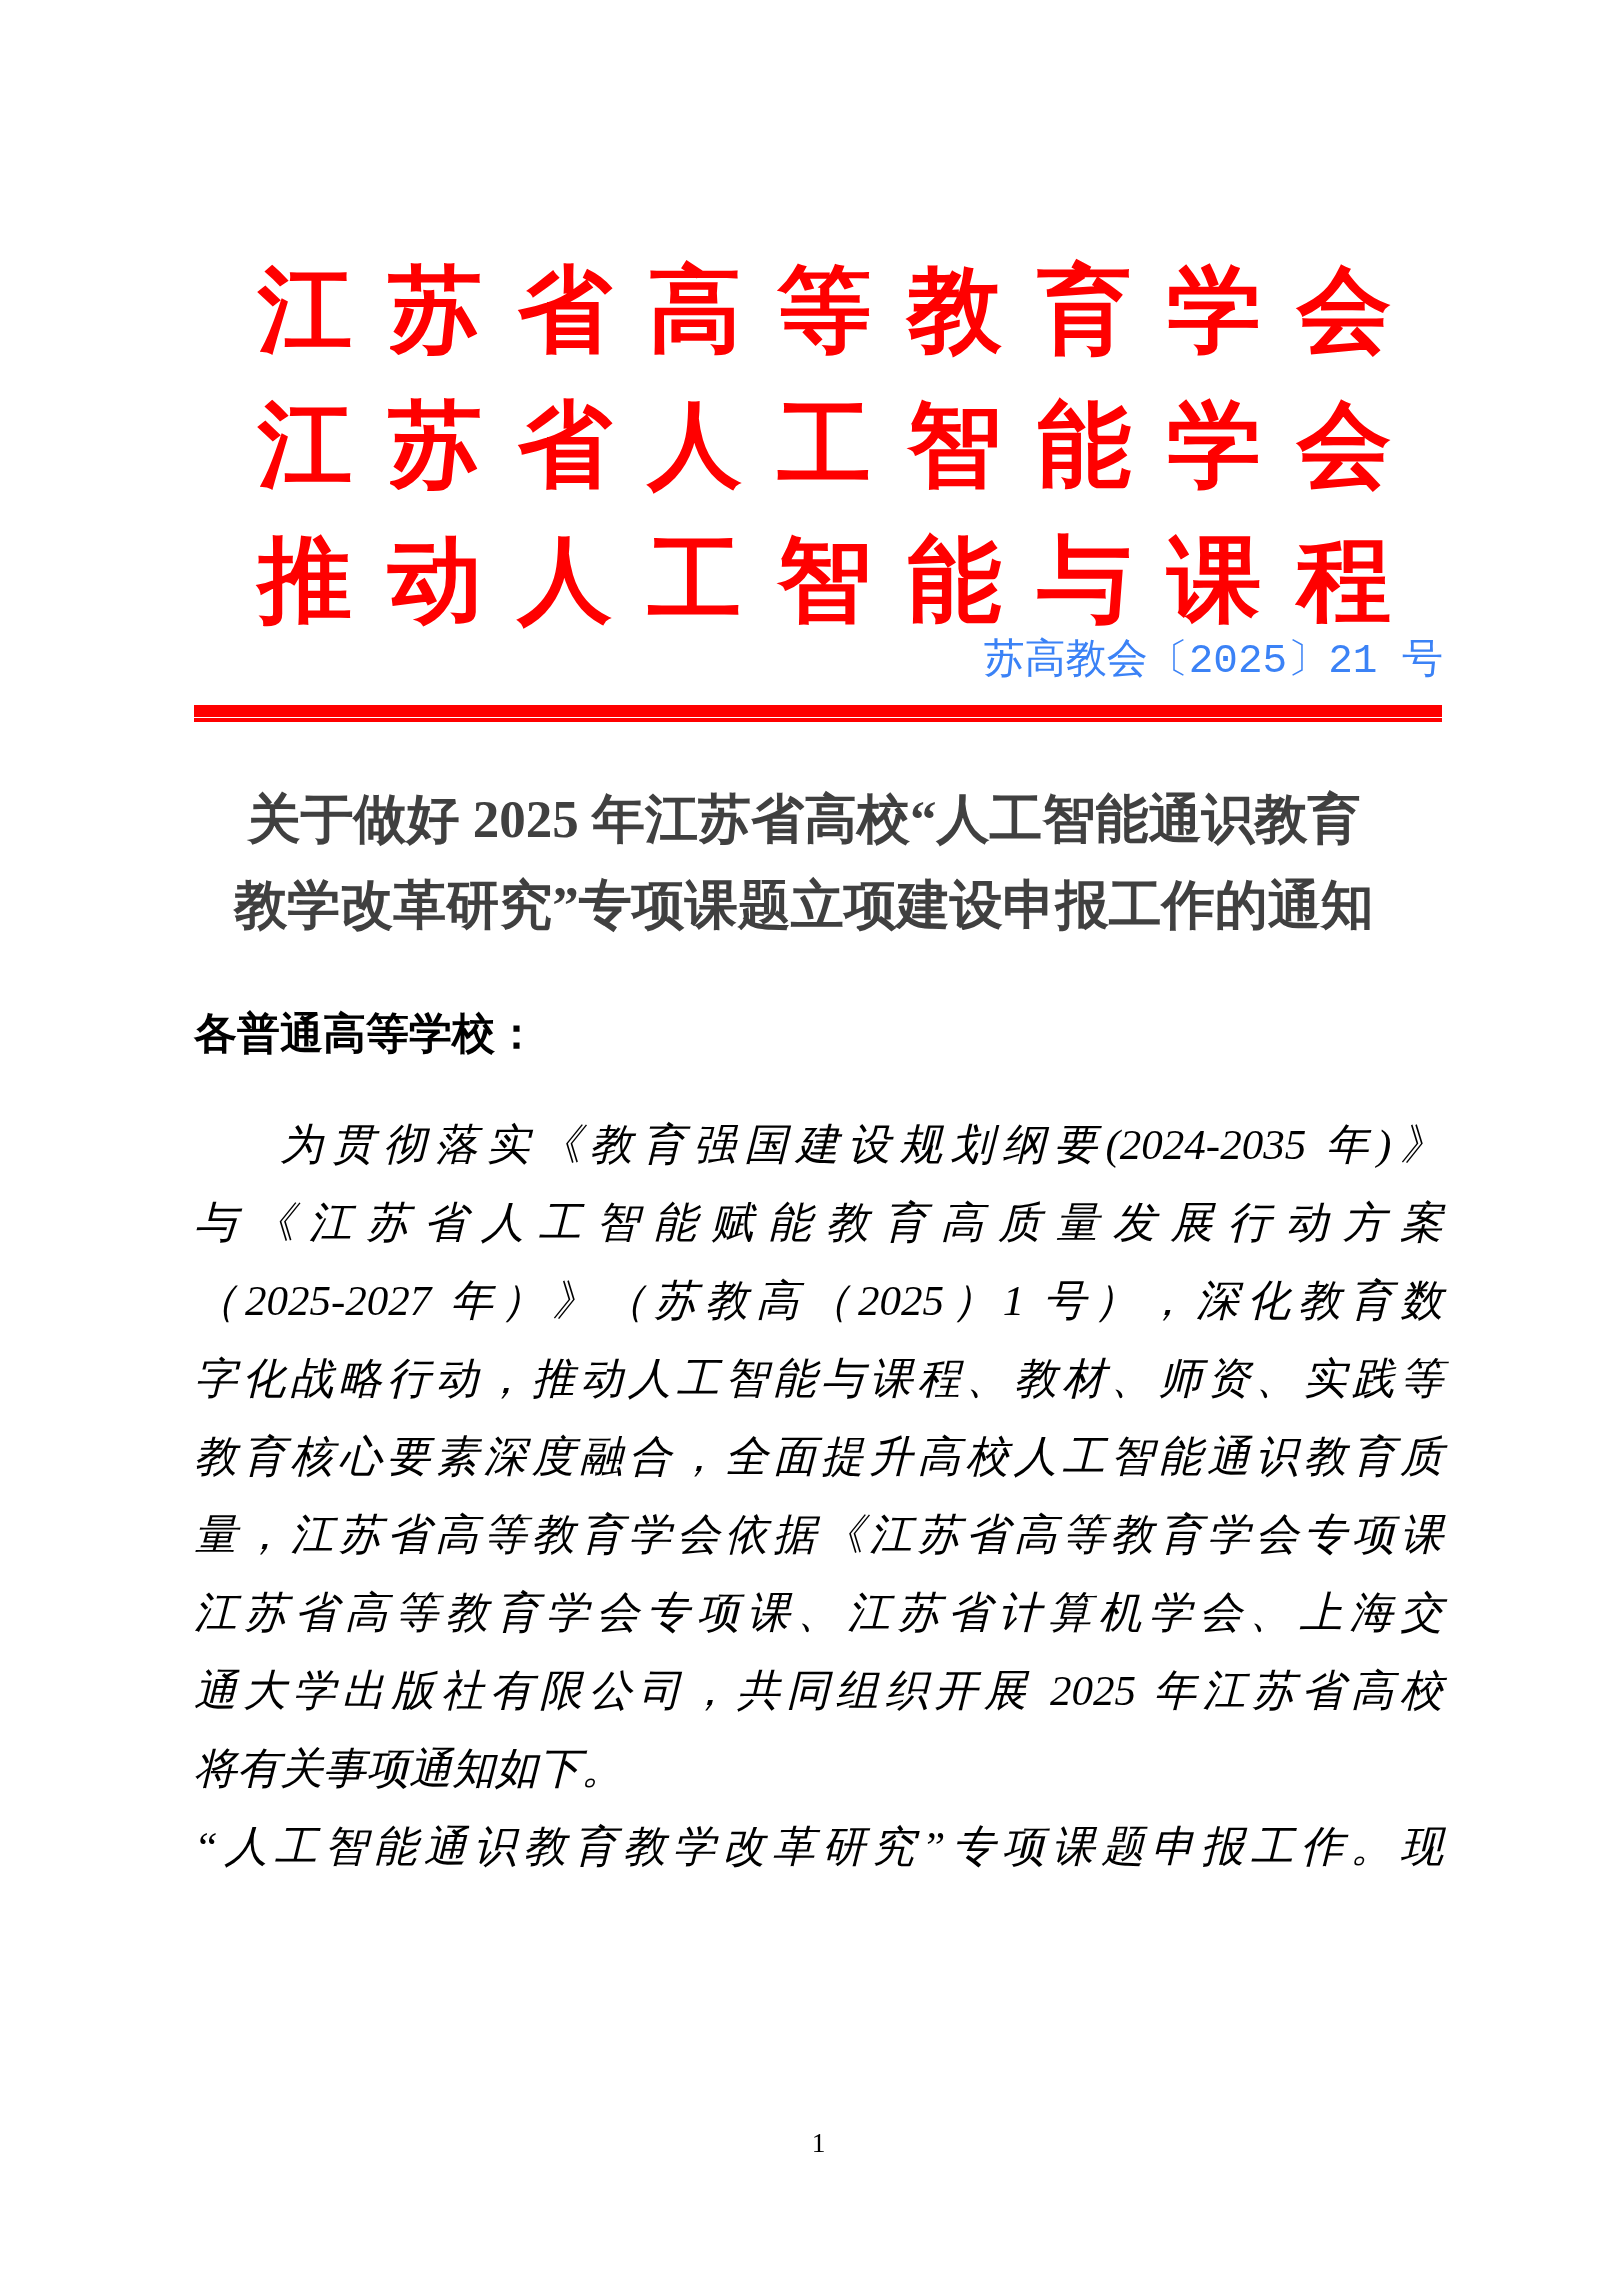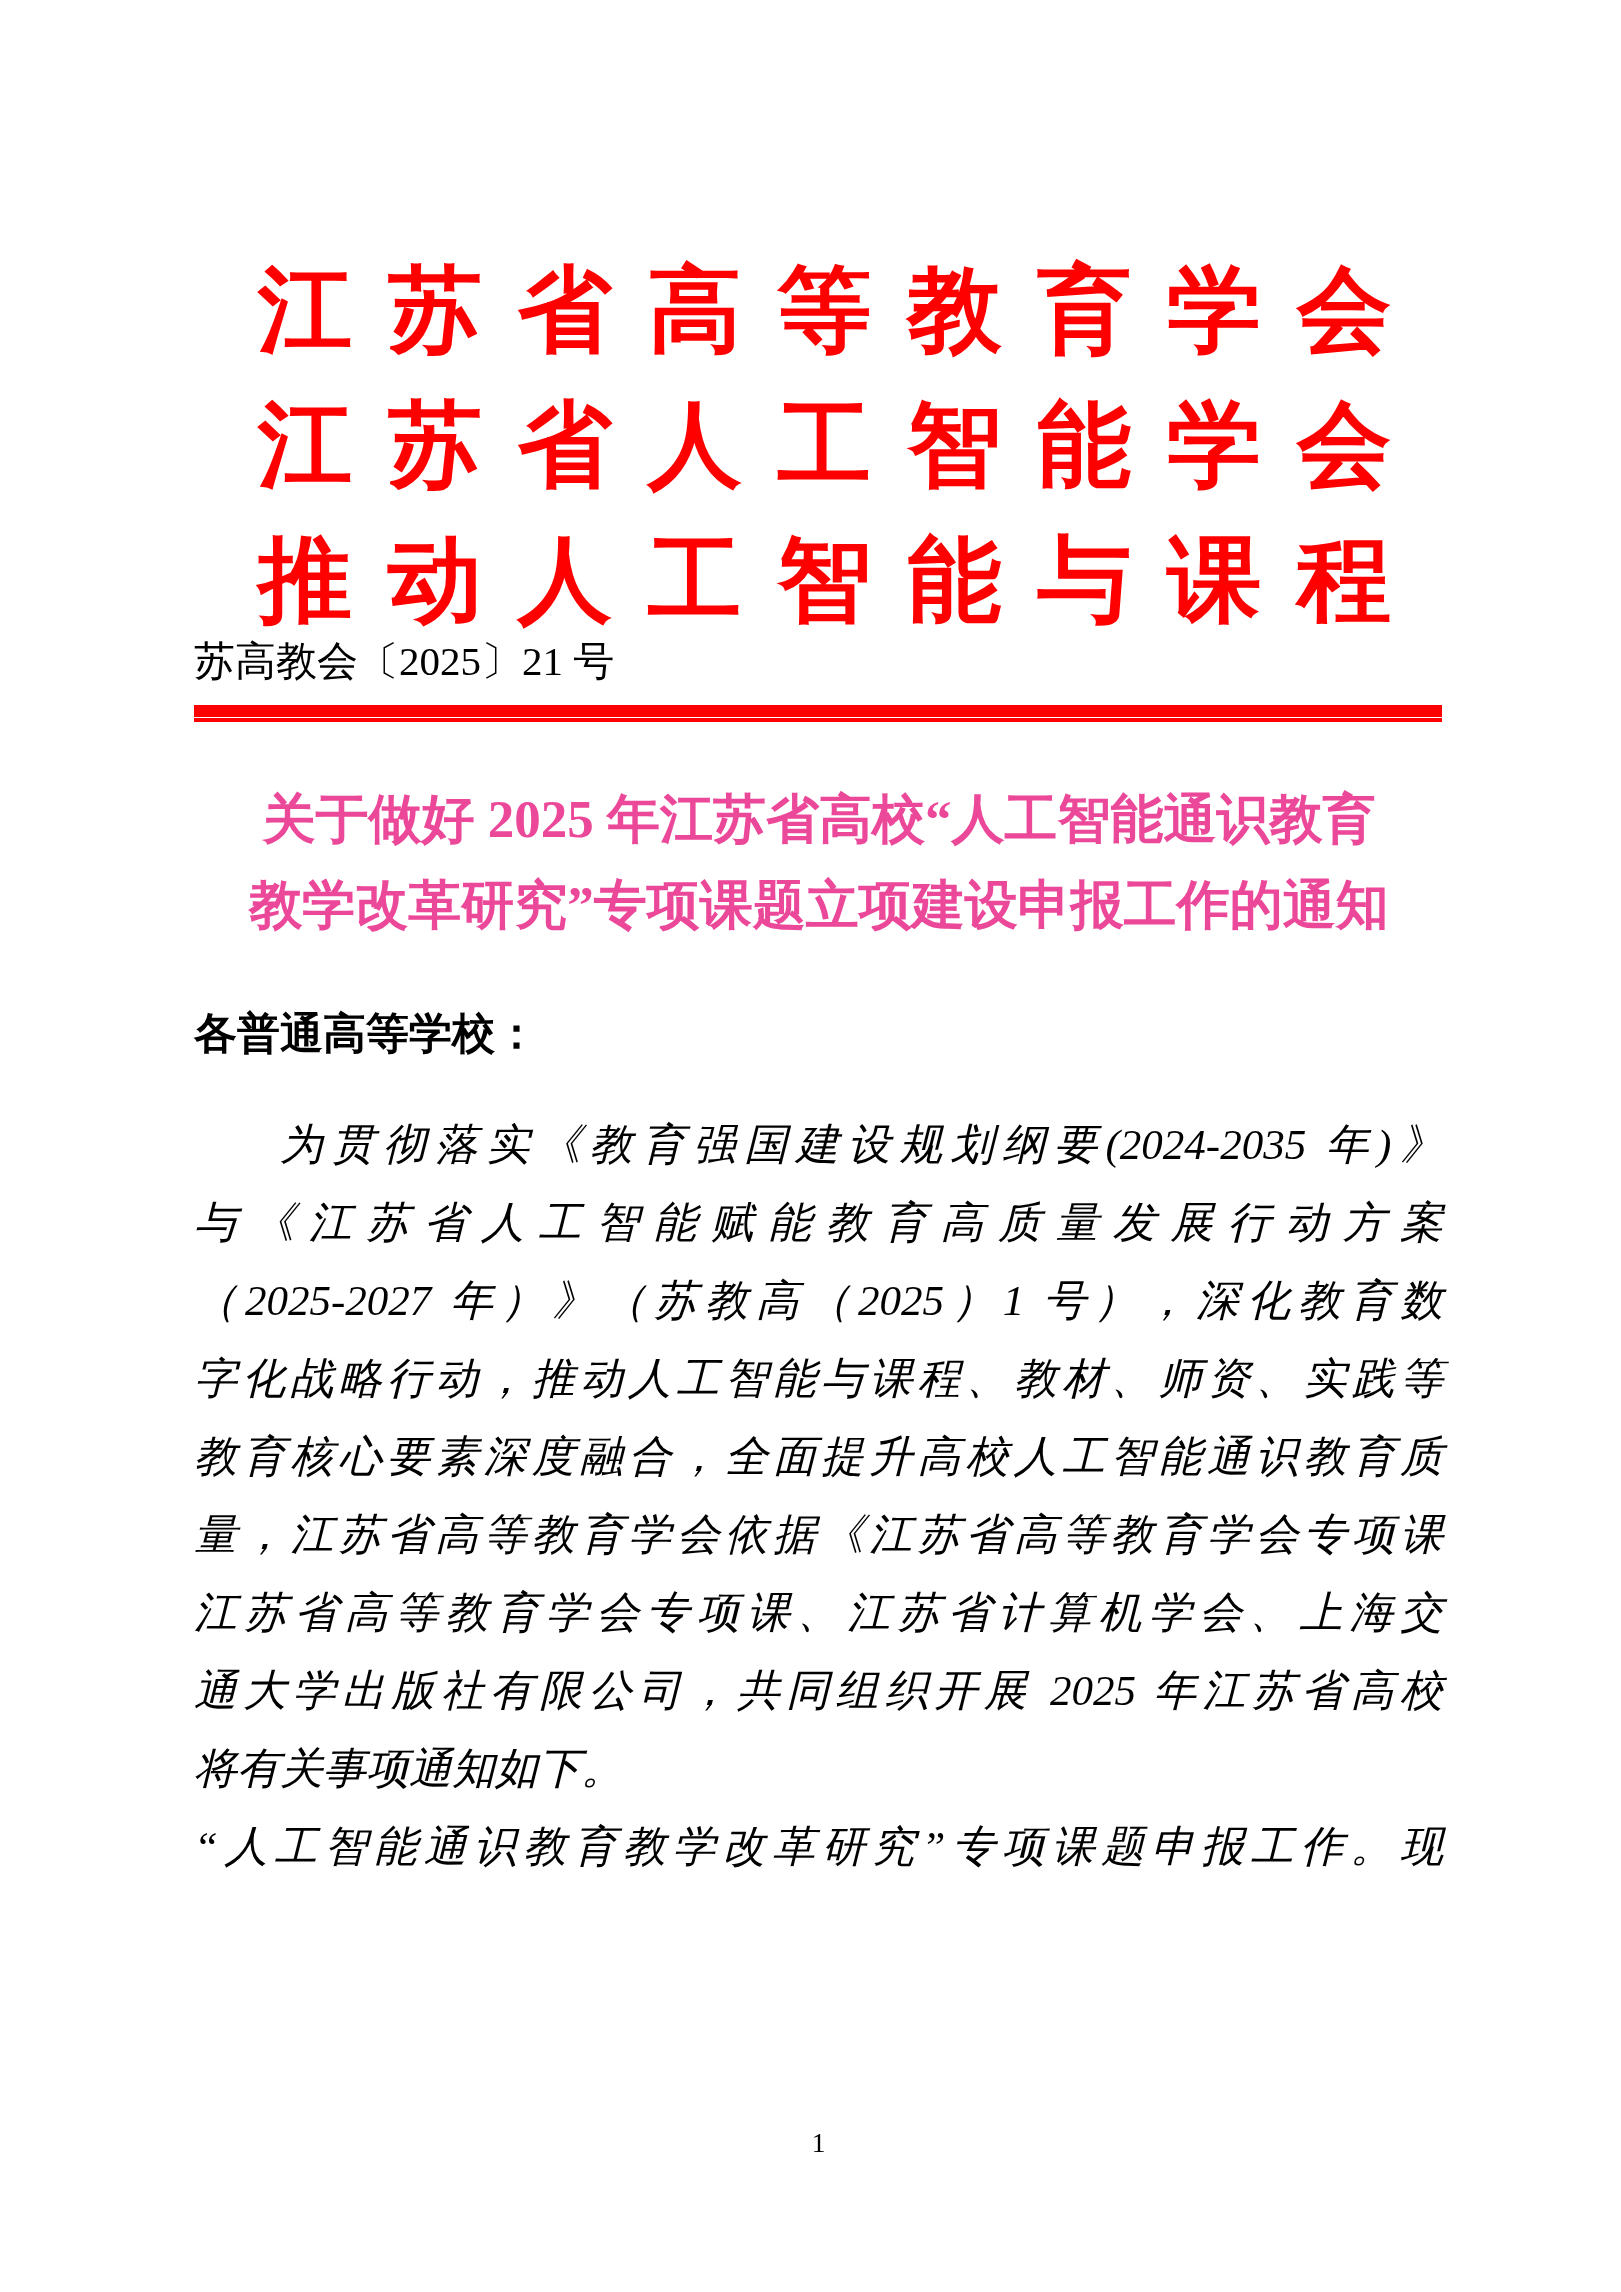--- a/index.html
+++ b/index.html
@@ -27,45 +27,46 @@
     text-align-last: justify;
     white-space: nowrap;
     letter-spacing: 0;
   }
   
   .org-line { text-justify: inter-character; }
 
   .doc-number {
     position: absolute;
     top: 637px; left: 186px; width: 1249px;
-    text-align: left;
+    text-align: right;
     font-size: 41px;
     line-height: 49px;
-    color: #000000;
+    color: #3b82f6;
+    font-family: Liberation Mono, monospace;
   }
 
   .sep-thick {
     position: absolute;
     top: 705px; left: 186px; width: 1248px; height: 11.8px;
     background: #FF0000;
   }
   .sep-thin {
     position: absolute;
     top: 718px; left: 186px; width: 1248px; height: 3.9px;
     background: #FF0000;
   }
 
   .title {
     position: absolute;
-    top: 776px; left: 157px; width: 1308px;
+    top: 776px; left: 142px; width: 1308px;
     text-align: center;
     font-size: 53px;
     font-weight: bold;
     line-height: 86px;
-    color: #ec4899;
+    color: #404040;
   }
 
   .body-block {
     position: absolute;
     top: 1002px; left: 186px; width: 1249px;
     font-size: 43px;
     color: #000000;
   }
   .salutation {
     line-height: 63px;

